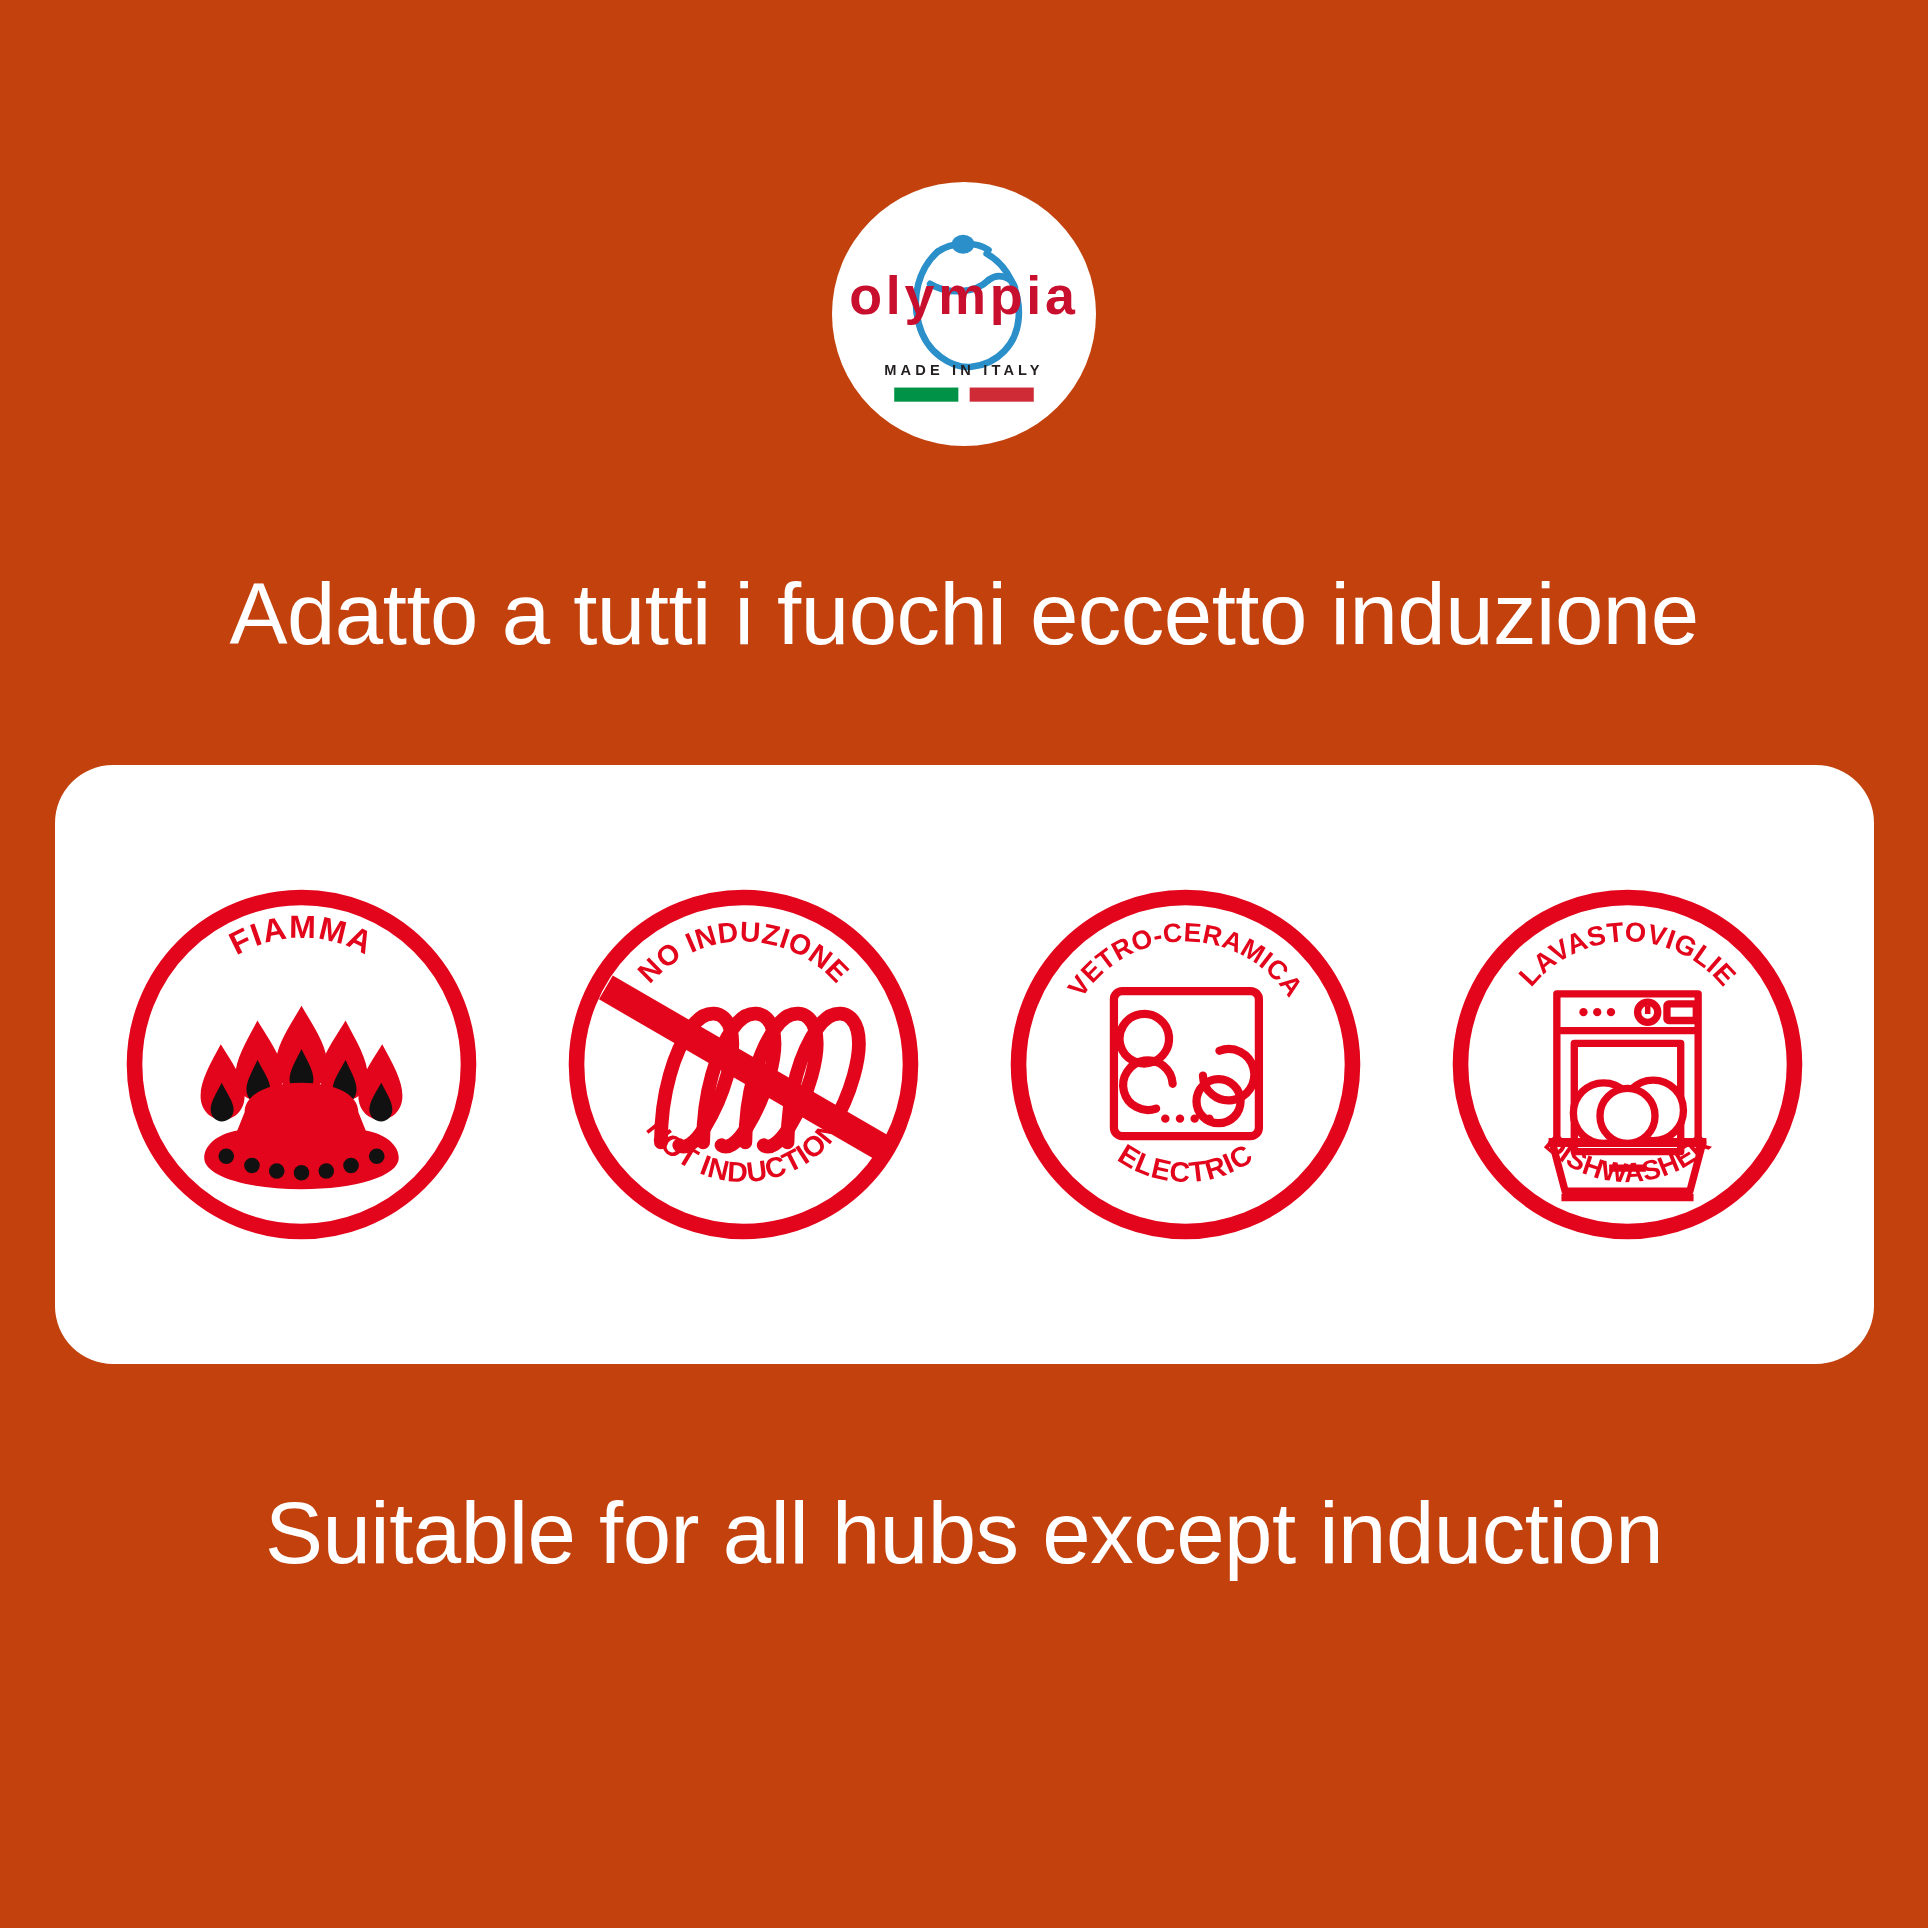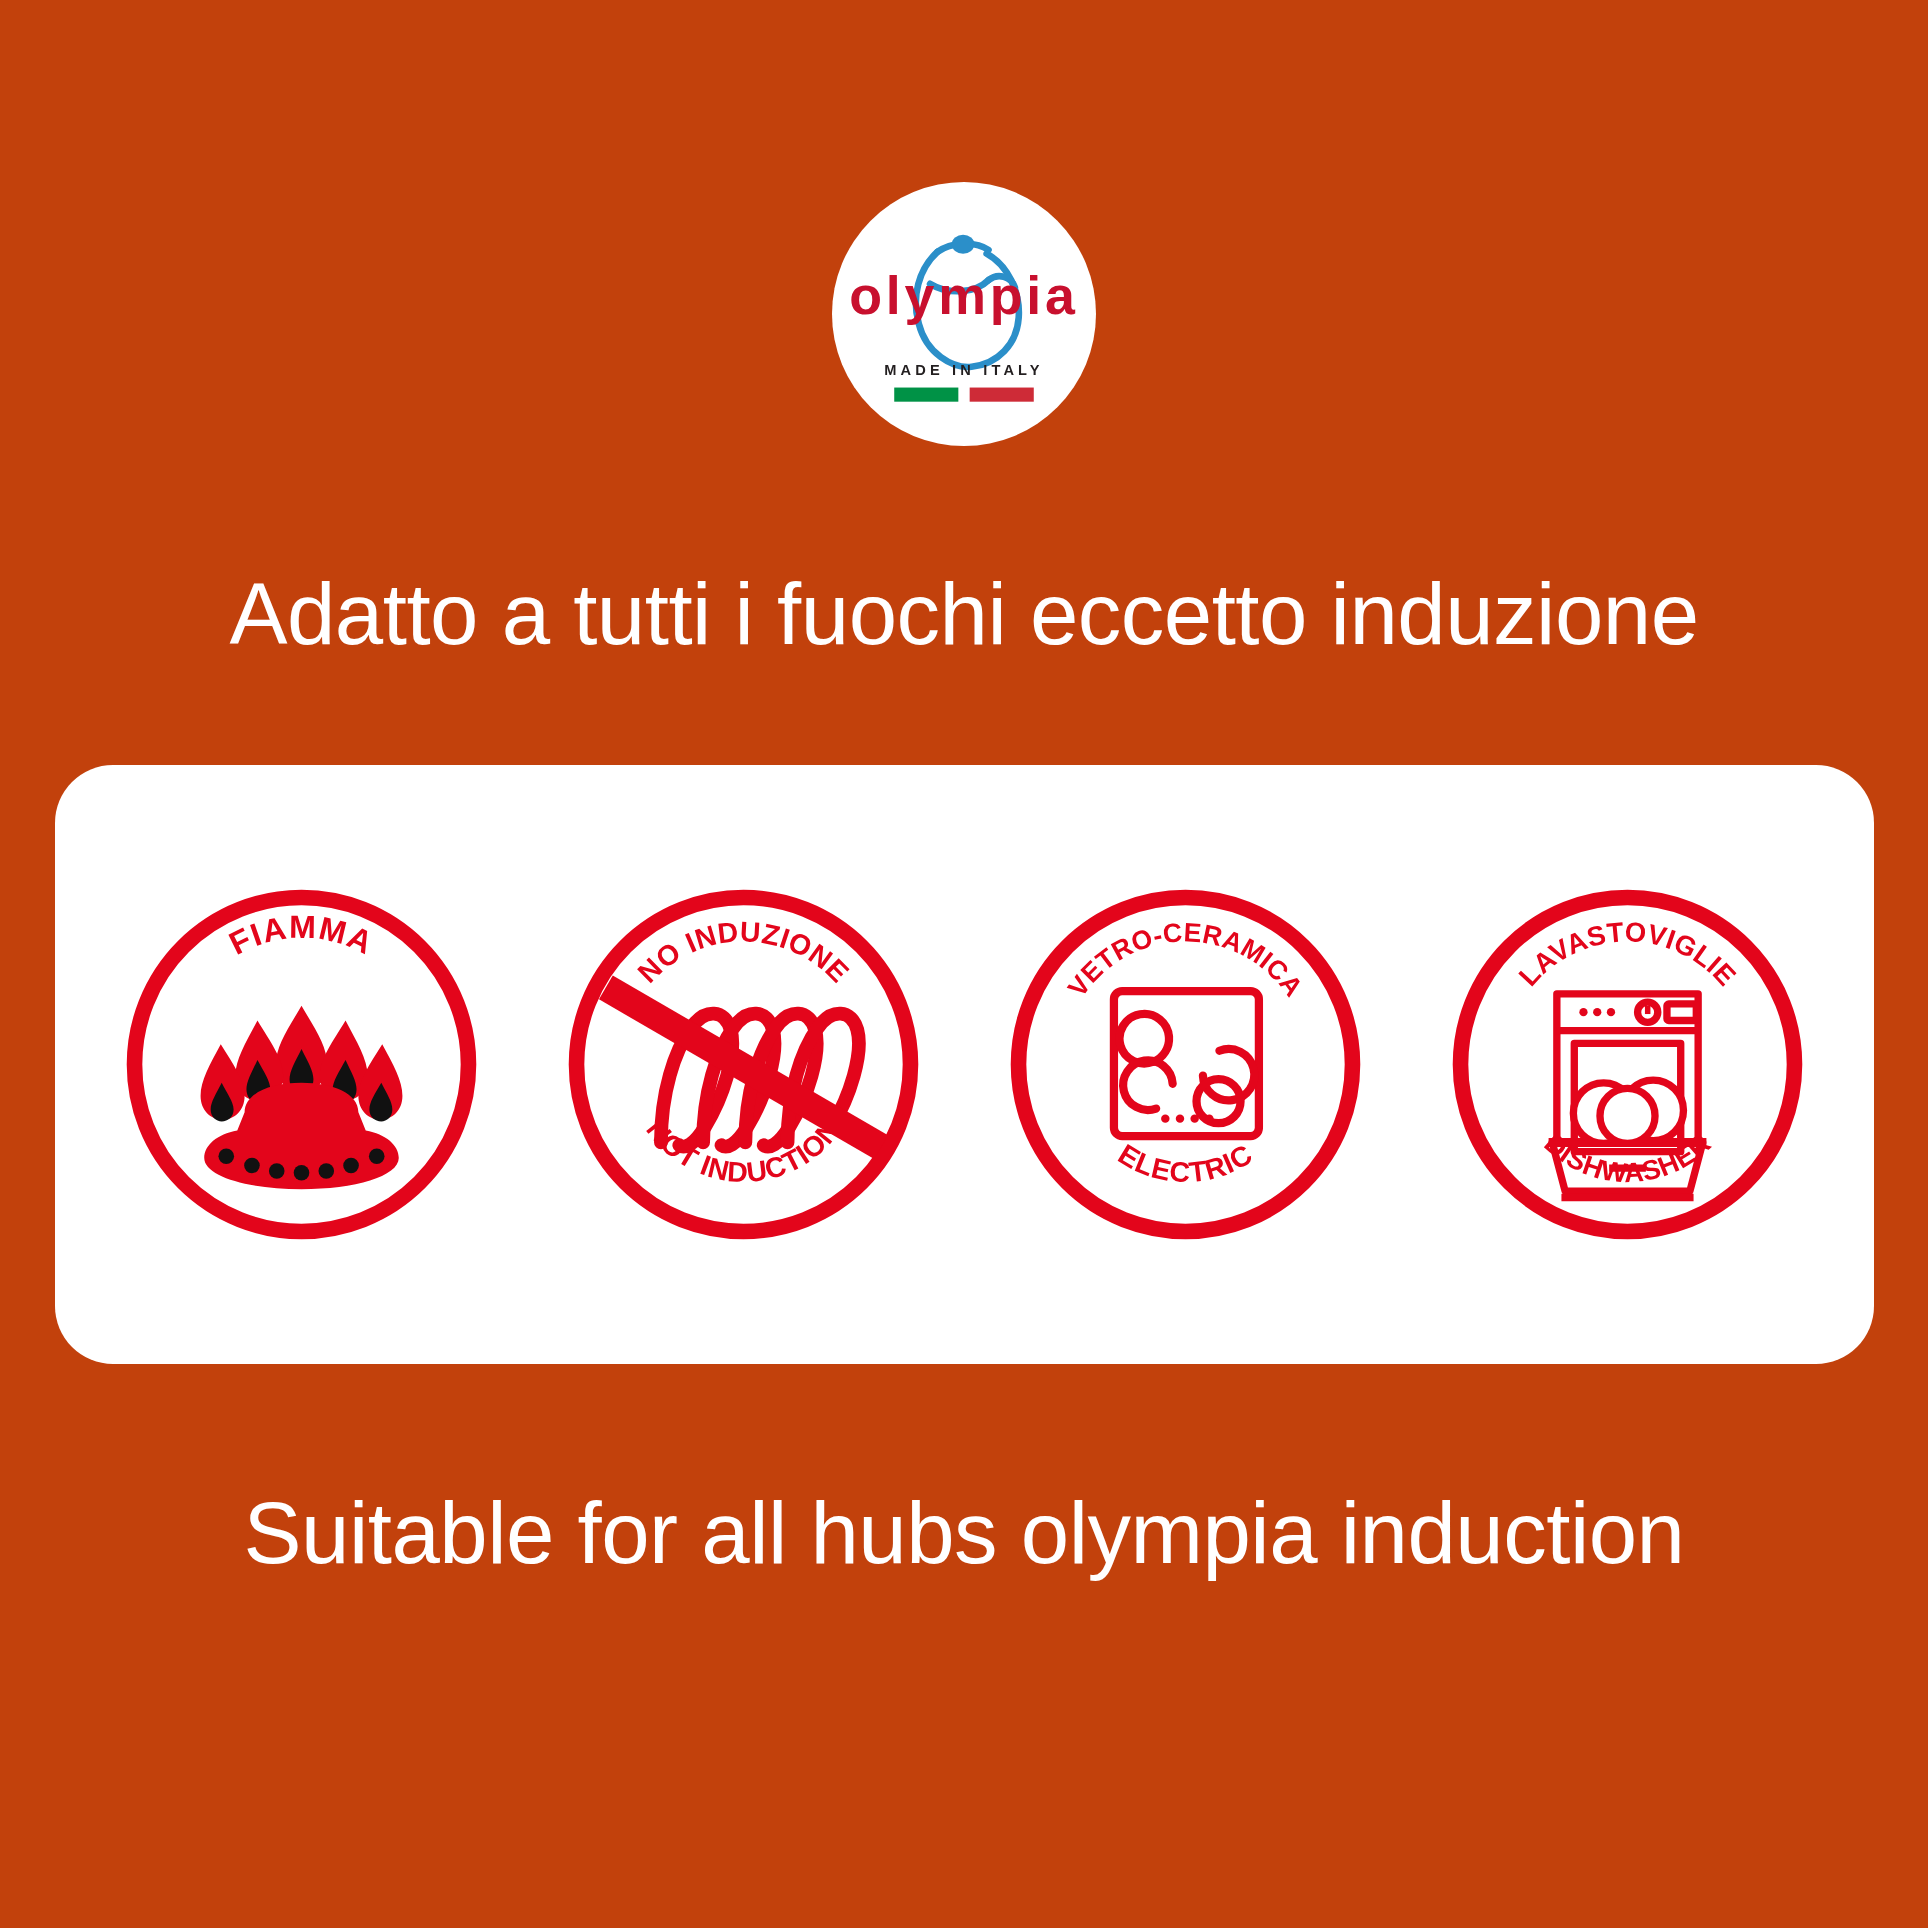--- a/index.html
+++ b/index.html
@@ -285,16 +285,16 @@
             <circle cx="174" cy="253" r="33"></circle>
             <circle cx="228" cy="250" r="33"></circle>
             <circle cx="200" cy="256" r="30"></circle>
           </g>
         </svg>
       </div>
 
     </div>
   </div>
 
-  <div class="headline headline-bottom">Suitable for all hubs olympia induction</div>
+  <div class="headline headline-bottom">Suitable for all hubs except induction</div>
 
 </div>
 
 
 </body></html>

